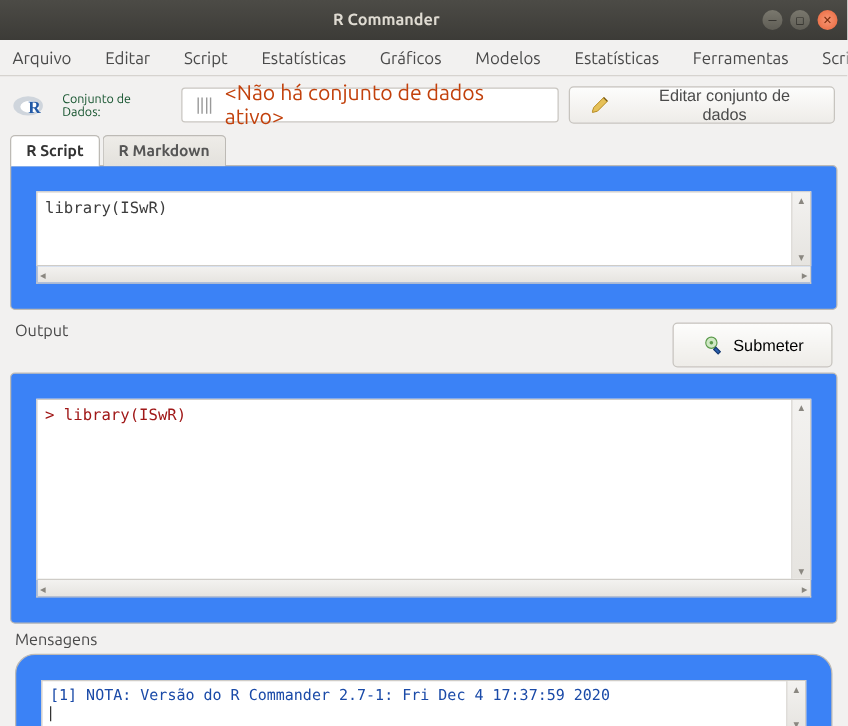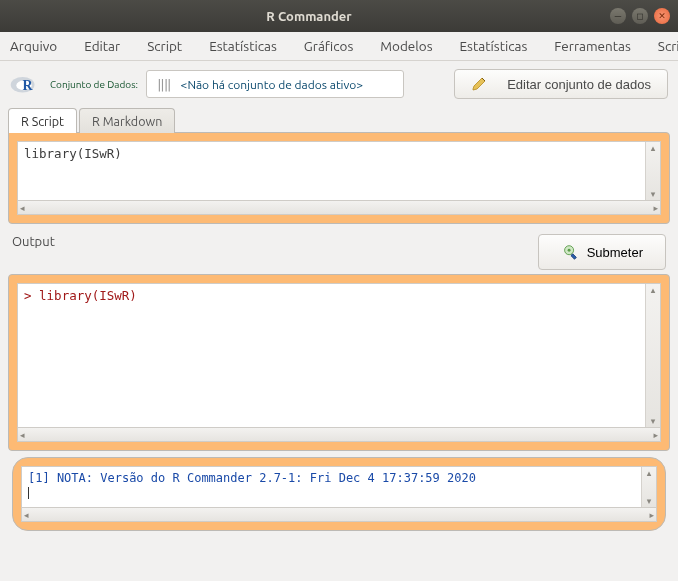--- a/index.html
+++ b/index.html
@@ -14,31 +14,31 @@
 .win-close { background: radial-gradient(#f79674,#e9663b); color:#7a2b0c; }
 
 .menubar { background: #f2f1f0; border-bottom: 1px solid #d6d3cf; padding: 6px 10px; display: flex; gap: 27px; font-size: 13.5px; color: #4a4a4a; }
 .menubar span { cursor: default; }
 
 .toolbar-row { display: flex; align-items: center; gap: 8px; padding: 8px 10px; }
 .r-logo { width: 28px; height: 24px; }
 .ds-label { font-size: 10px; color: #14532d; margin-left: 4px; }
 .ds-box { background: #fff; border: 1px solid #c9c6c1; border-radius: 3px; height: 28px; display: flex; align-items: center; padding: 0 10px; gap: 10px; min-width: 258px; box-shadow: inset 0 1px 0 #fff; }
 .ds-icon { color: #999; font-family: monospace; letter-spacing: -1px; }
-.ds-text { color: #0c4a6e; font-size: 12px; }
+.ds-text { color: #c2410c; font-size: 17px; }
 .edit-btn { margin-left: auto; background: linear-gradient(#fdfdfc, #eeece8); border: 1px solid #c7c4bf; border-radius: 4px; height: 30px; padding: 0 16px; display: flex; align-items: center; gap: 20px; font-size: 13px; color: #4a4a4a; cursor: pointer; }
 .edit-btn svg { width: 16px; height: 16px; }
 
-.tabs-area { padding: 0 8px; }
+.tabs-area { padding: 0 8px; font-weight: bold; }
 .tabs { display: flex; position: relative; top: 1px; }
 .tab { padding: 5px 12px; border: 1px solid #bdbab5; border-bottom: none; border-top-left-radius: 4px; border-top-right-radius: 4px; font-size: 12.5px; background: linear-gradient(#eeece8,#e3e1dc); color: #555; cursor: pointer; }
 .tab.active { background: #fff; color: #333; }
 .tab + .tab { margin-left: 2px; }
 
-.panel-frame { border: 1px solid #bdbab5; border-radius: 0 4px 4px 4px; background: #fdba74; padding: 8px; margin: 0 8px; }
+.panel-frame { border: 1px solid #bdbab5; border-radius: 0 4px 4px 4px; background: #3b82f6; padding: 20px; margin: 0 8px; }
 .text-wrap { display: flex; background: #fff; border: 1px solid #cfccc7; }
 .text-area { flex: 1; padding: 4px 6px; font-family: "DejaVu Sans Mono", monospace; font-size: 12.5px; white-space: pre; overflow: hidden; }
 .vscroll { width: 15px; background: linear-gradient(#f3f2f0,#e6e4e0); border-left: 1px solid #d5d2cd; display: flex; flex-direction: column; justify-content: space-between; align-items: center; color: #8a8780; font-size: 9px; }
 .vscroll .arrow { padding: 1px 0; cursor: pointer; }
 .hscroll { height: 14px; background: linear-gradient(#f3f2f0,#e6e4e0); border: 1px solid #cfccc7; border-top: none; display: flex; justify-content: space-between; align-items: center; color: #8a8780; font-size: 9px; padding: 0 2px; }
 .hscroll .arrow { cursor: pointer; }
 
 .script-box { height: 58px; }
 .output-box { height: 143px; color: #a01818; }
 .msg-box { height: 40px; color: #1a4aa8; font-family: "DejaVu Sans Mono", monospace; font-size: 12px; }
@@ -136,20 +136,21 @@
       <span class="arrow">▾</span>
     </div>
   </div>
   <div class="hscroll">
     <span class="arrow">◂</span>
     <span class="arrow">▸</span>
   </div>
 </div>
 
 <div class="msg-section">
+  <div class="section-label" style="margin-bottom:4px;">Mensagens</div>
   <div class="panel-frame" style="margin:0; border-radius:16px;">
     <div class="text-wrap">
       <div class="text-area msg-box"><span>[1] NOTA: Versão do R Commander 2.7-1: Fri Dec 4 17:37:59 2020</span>
 <span class="msg-cursor"></span></div>
       <div class="vscroll">
         <span class="arrow">▴</span>
         <span class="arrow">▾</span>
       </div>
     </div>
     <div class="hscroll">

